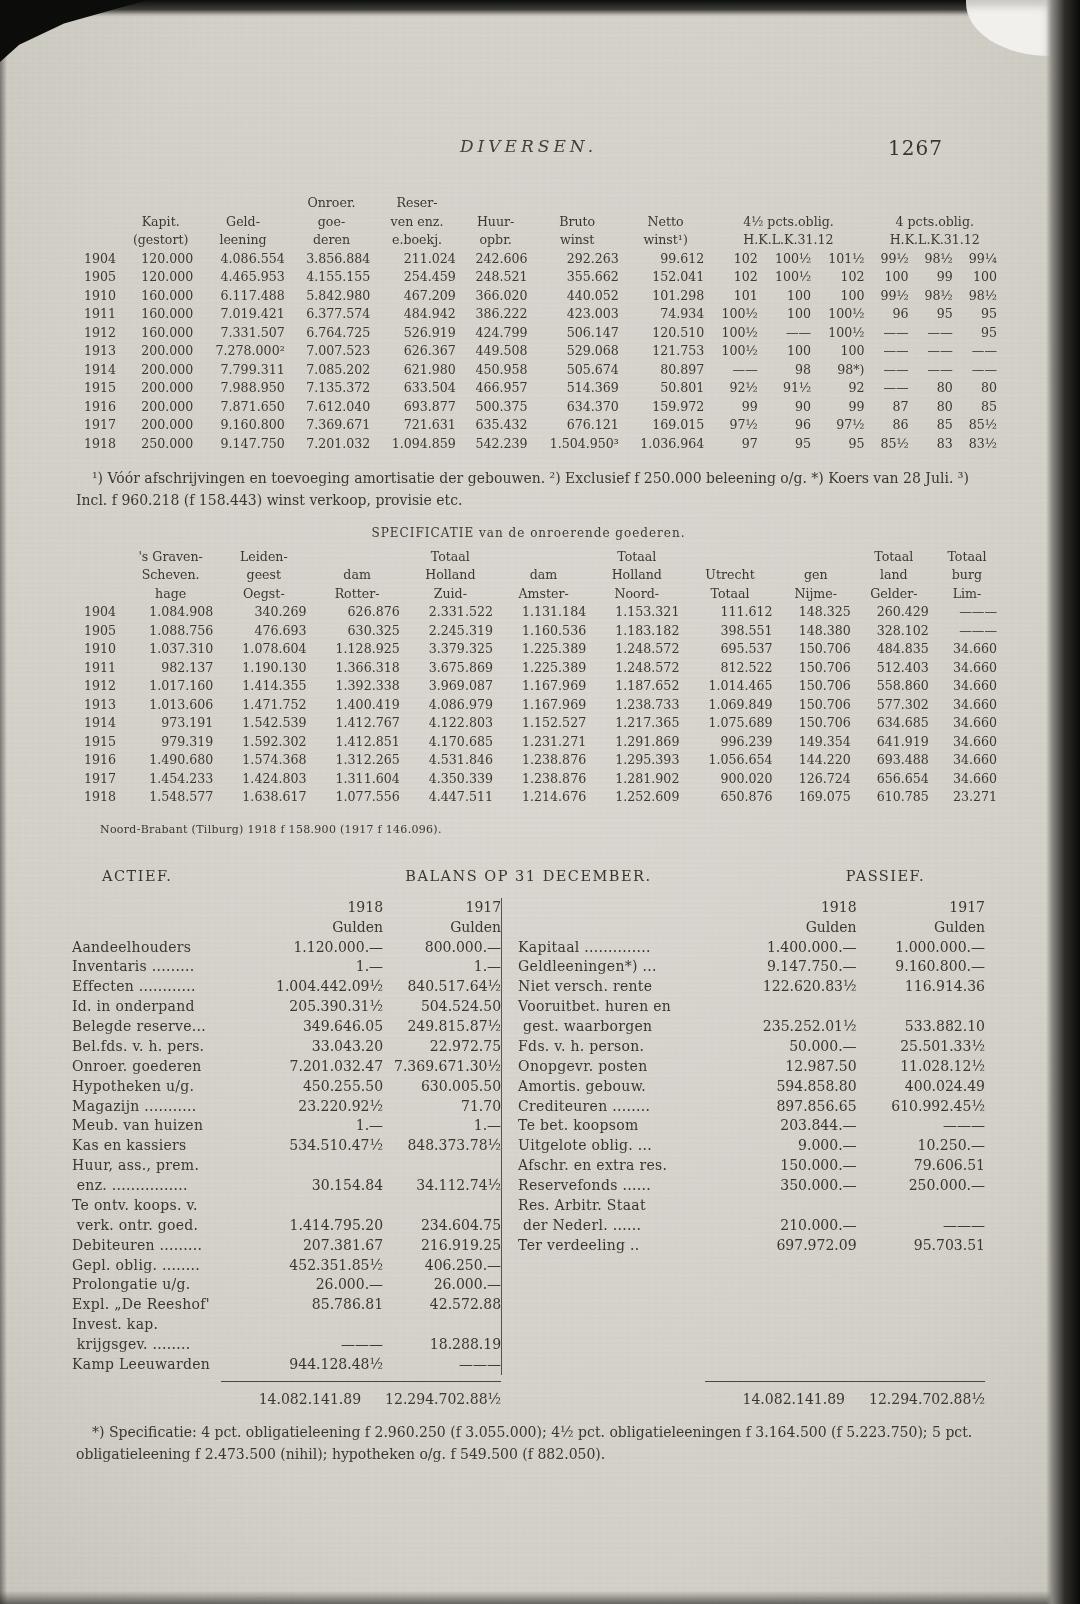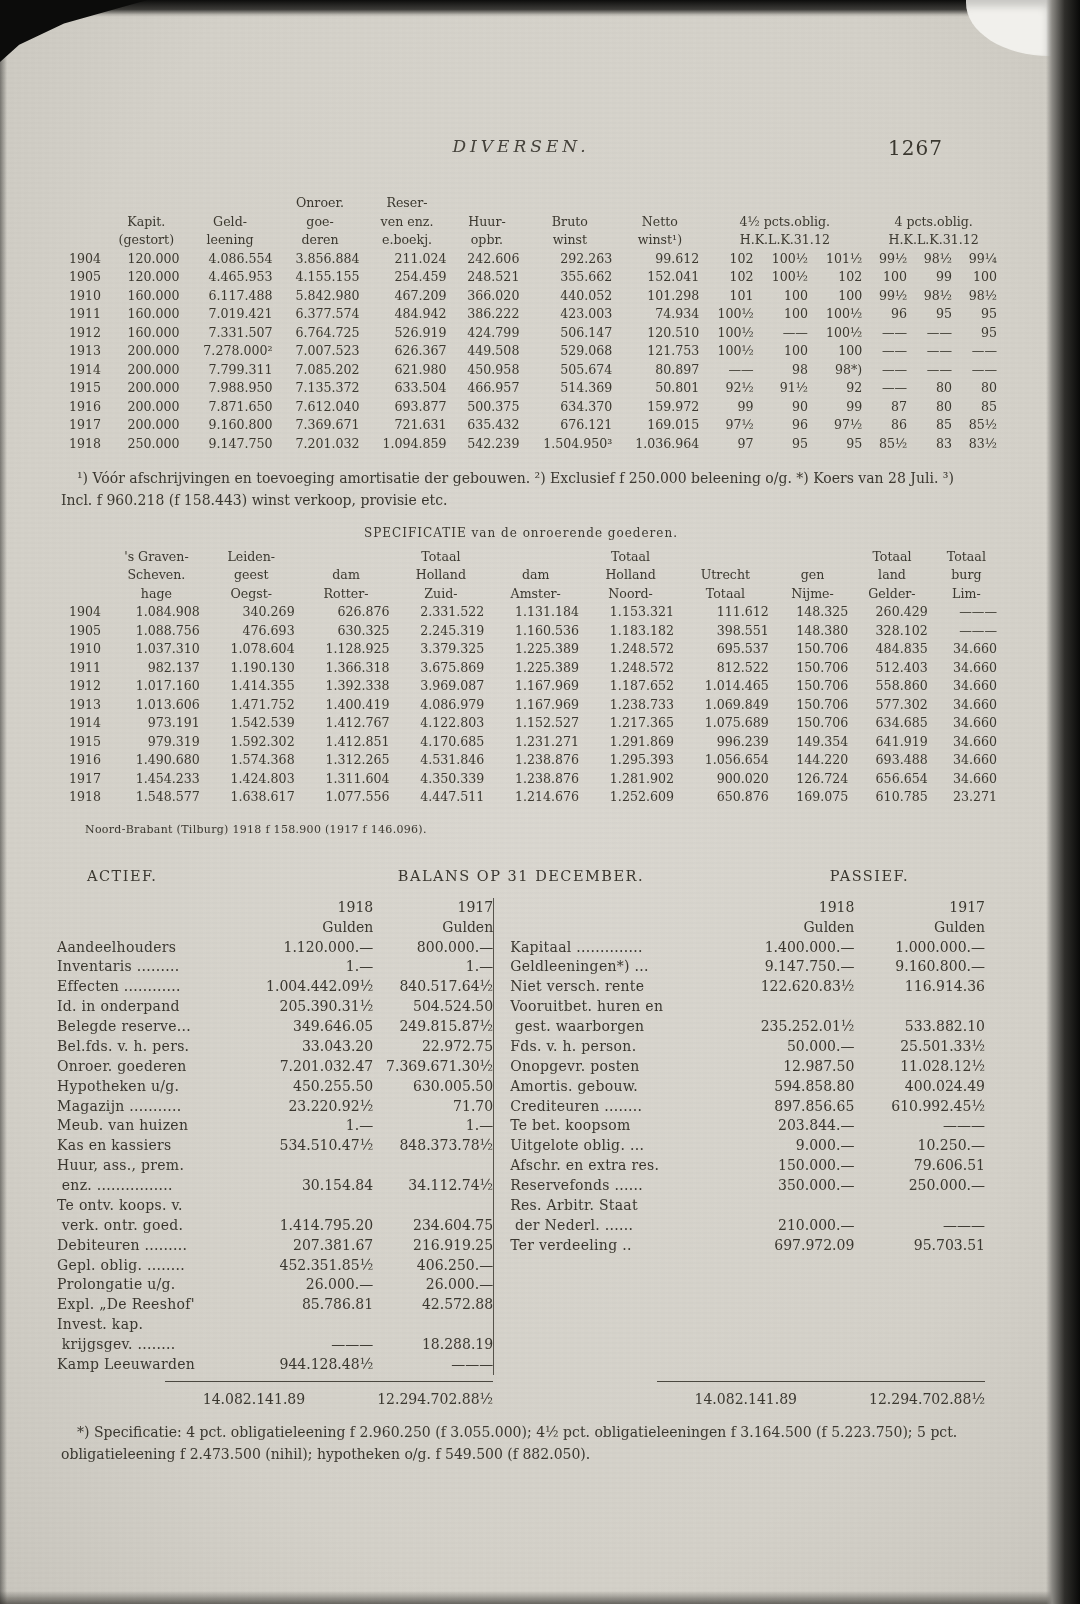--- a/index.html
+++ b/index.html
@@ -4,21 +4,21 @@
 <style>
   html,body{margin:0;padding:0;background:#1a1a18;}
   .stage{position:relative;width:1080px;height:1604px;overflow:hidden;
          font-family:"DejaVu Serif","Liberation Serif",serif;color:#3a372f;}
   .paper{position:absolute;inset:0;background:#d7d4cd;
          background-image:
            repeating-linear-gradient(0deg, rgba(0,0,0,.012) 0 2px, transparent 2px 5px),
            repeating-linear-gradient(90deg, rgba(255,255,255,.02) 0 3px, transparent 3px 7px),
            radial-gradient(ellipse at 50% 45%, #dad7d0 0%, #d3d0c8 70%, #c8c5bd 100%);
          box-shadow: inset -14px 0 18px -10px rgba(0,0,0,.35), inset 0 -10px 14px -8px rgba(0,0,0,.18);}
-  .content{position:absolute;inset:0;padding:0 95px 0 57px;box-sizing:border-box;}
+  .content{position:absolute;inset:0;padding:0 95px 0 72px;box-sizing:border-box;}
 
   
   .page-head{position:relative;padding-top:136px;height:24px;}
   .page-title{text-align:center;font-style:italic;font-size:17px;letter-spacing:4px;color:#44413a;}
   .page-number{position:absolute;top:136px;right:42px;font-size:20px;letter-spacing:1px;}
 
   
   table.fin{border-collapse:collapse;width:100%;font-size:12.6px;line-height:1.47;color:#3b382f;margin-left:12px;}
   table.fin th{font-weight:normal;text-align:center;padding:0 0 0 8px;white-space:nowrap;}
   table.fin td{text-align:right;padding:0 0 0 10px;white-space:nowrap;}
@@ -28,33 +28,33 @@
 
   
   .footnote{font-size:14px;line-height:1.6;margin:14px 4px 0 4px;text-indent:16px;}
   .spec-title{margin-top:14px;text-align:center;font-size:12px;letter-spacing:1px;}
   .nb-note{margin:16px 0 15px 28px;font-size:11px;letter-spacing:.3px;}
 
   
   .balans-head{position:relative;margin-top:32px;height:20px;font-size:14.5px;letter-spacing:1.5px;}
   .bh-left{position:absolute;left:30px;}
   .bh-center{position:absolute;left:0;right:0;text-align:center;}
-  .bh-right{position:absolute;right:76px;}
+  .bh-right{position:absolute;right:60px;}
   .balans{display:flex;margin-top:10px;}
   .b-left{width:47%;box-sizing:border-box;}
   .b-right{width:53%;box-sizing:border-box;border-left:1px solid #55524a;padding-left:16px;}
   table.bal{width:100%;border-collapse:collapse;font-size:14px;line-height:1.42;}
   table.bal th{font-weight:normal;text-align:center;padding:0;}
   table.bal td{vertical-align:bottom;padding:0;}
   table.bal .lbl{width:45%;text-align:left;white-space:pre-wrap;letter-spacing:.3px;}
   table.bal .amt{width:27.5%;text-align:right;white-space:nowrap;}
   .balans-totals{display:flex;margin-top:6px;font-size:14px;}
   .bt-left{width:47%;box-sizing:border-box;display:flex;justify-content:flex-end;}
   .bt-right{width:53%;box-sizing:border-box;padding-left:16px;display:flex;justify-content:flex-end;}
-  .bt-inner{border-top:1.5px solid #4a473f;padding-top:9px;display:flex;gap:48px;}
+  .bt-inner{border-top:1.5px solid #4a473f;padding-top:9px;display:flex;}
   .bt-inner span{display:inline-block;width:140px;text-align:right;white-space:nowrap;}
 
   
   .edge-top{position:absolute;top:0;left:0;right:0;height:17px;z-index:5;
             background:linear-gradient(#0d0d0c 0%, #3c3b38 55%, rgba(120,118,112,.35) 85%, transparent 100%);}
   .edge-corner{position:absolute;top:0;left:0;width:320px;height:62px;z-index:6;background:#0c0c0b;
                clip-path:polygon(0 0, 46% 0, 20% 38%, 6% 72%, 0 100%);}
   .edge-right{position:absolute;top:0;right:0;width:34px;height:100%;z-index:7;
               background:linear-gradient(90deg, rgba(160,158,152,.0) 0%, #8a8883 18%, #2f2e2b 55%, #090908 100%);}
   .edge-bottom{position:absolute;bottom:0;left:0;right:0;height:13px;z-index:5;

